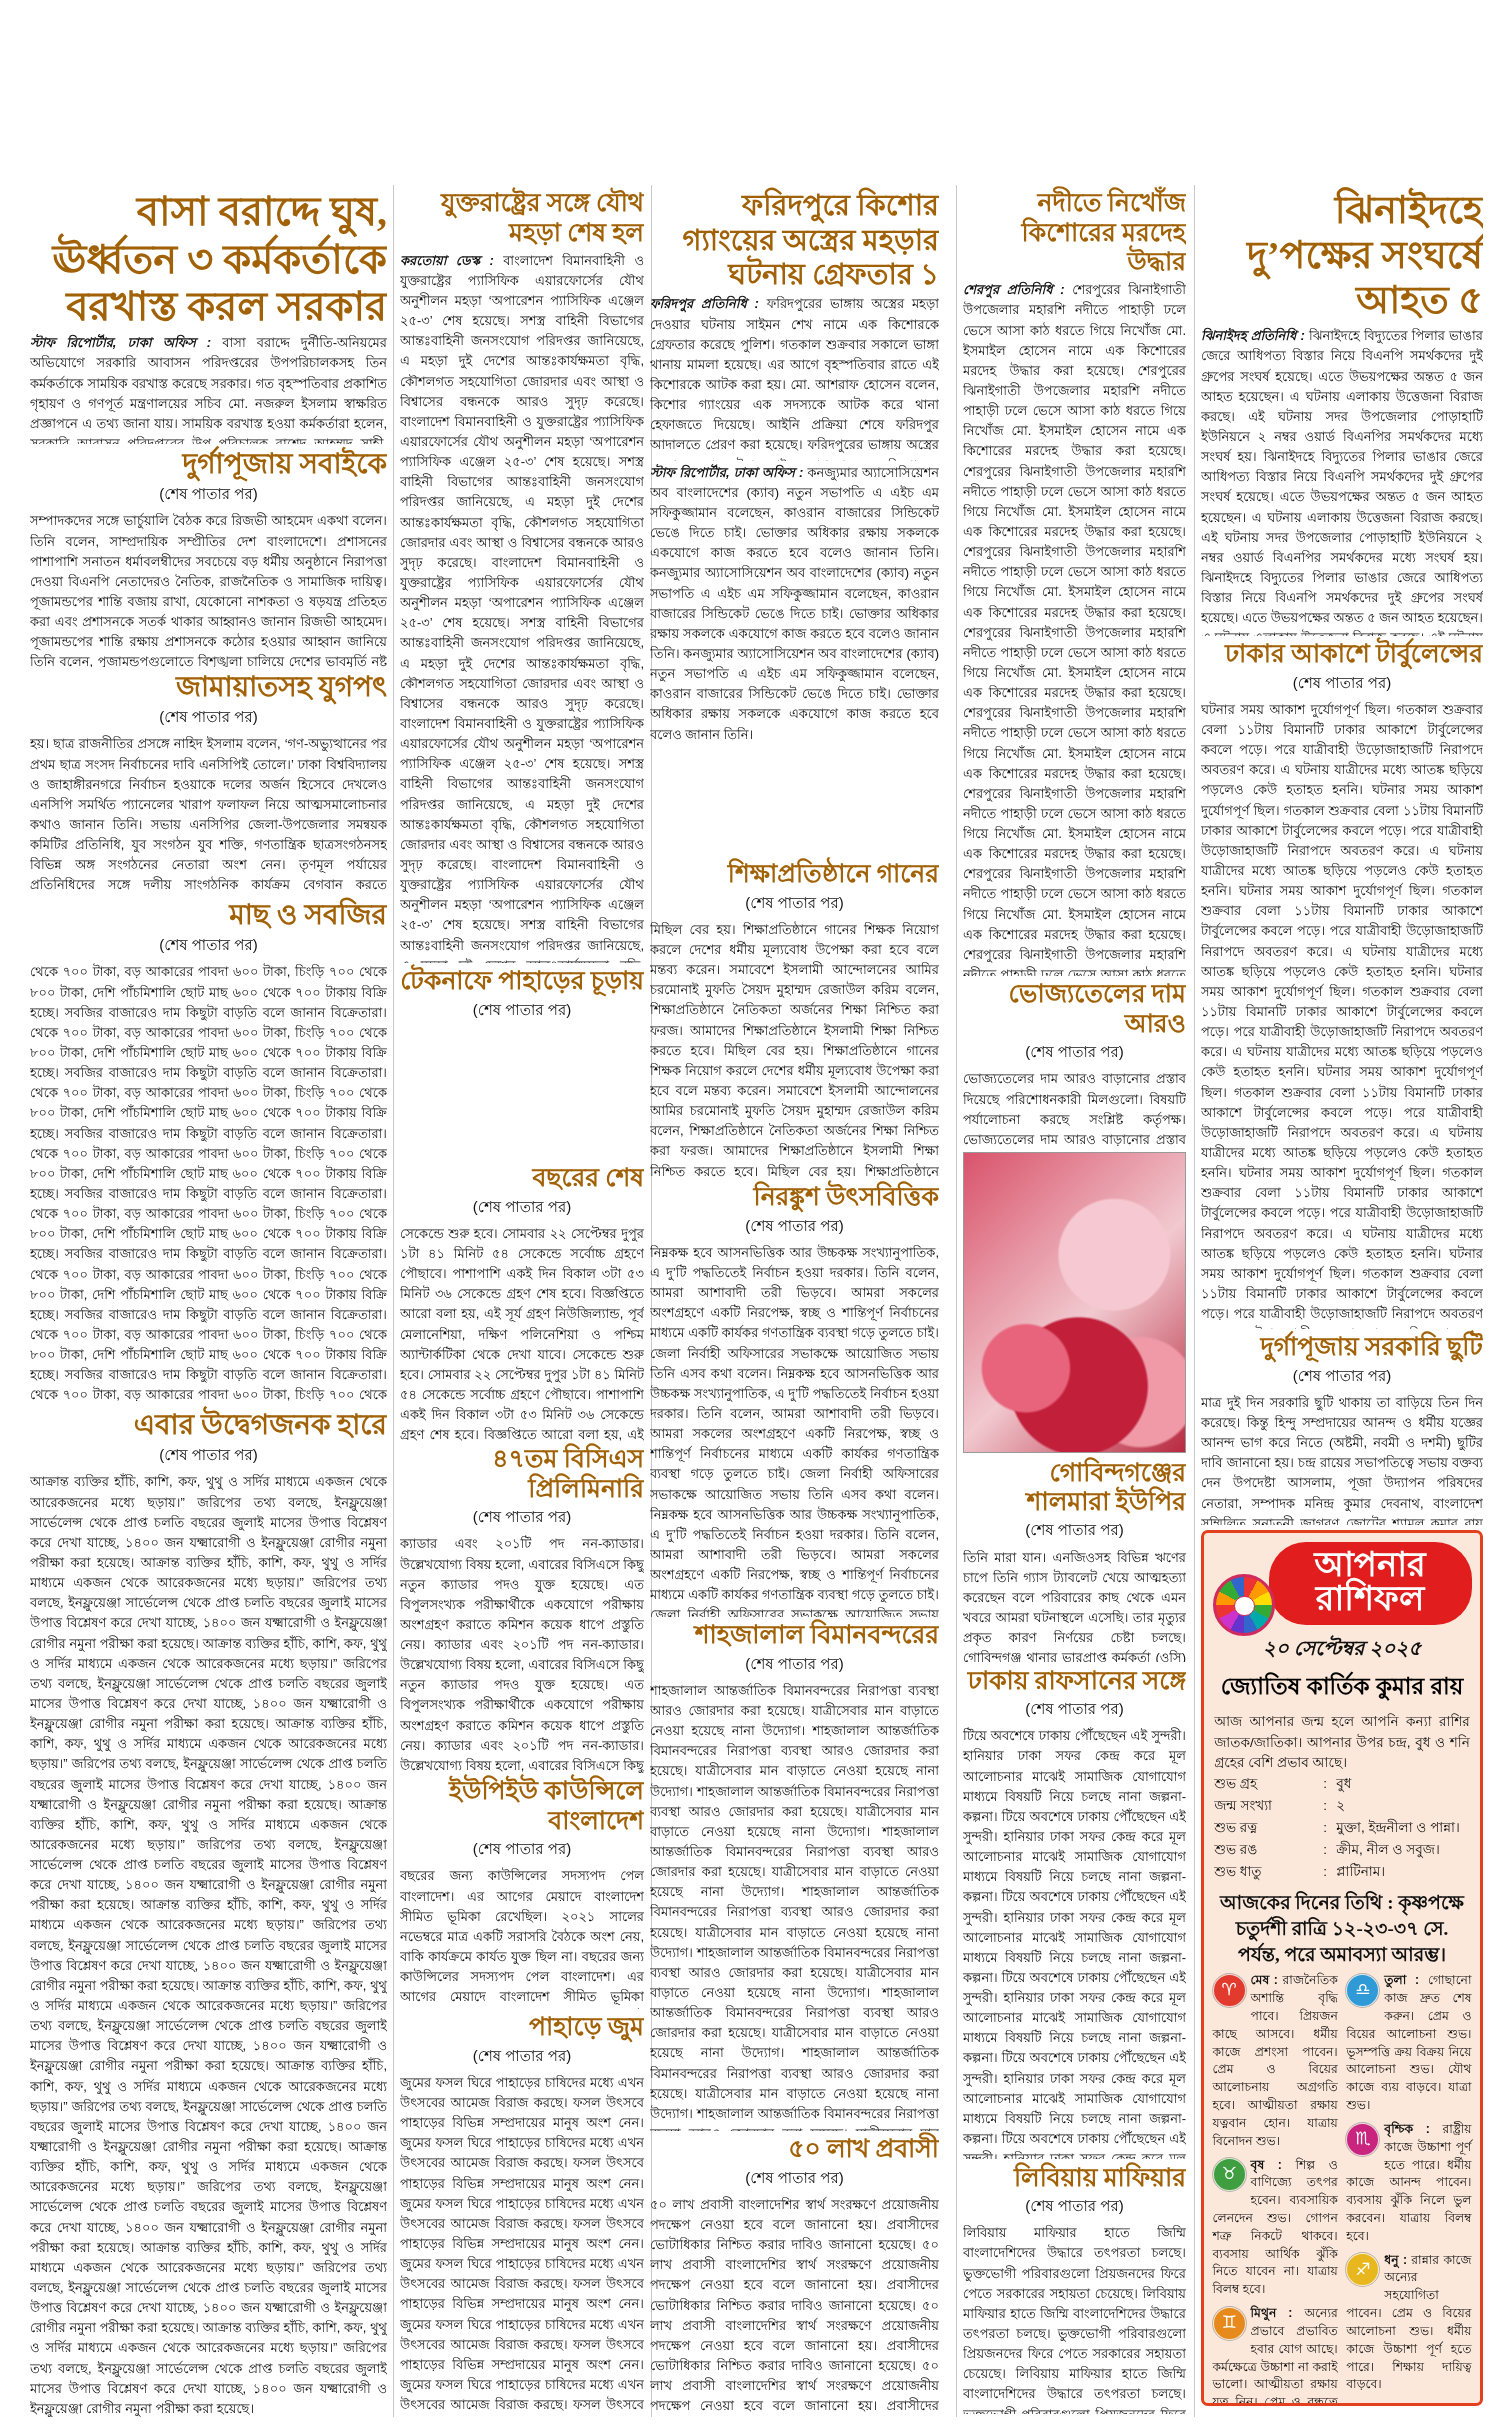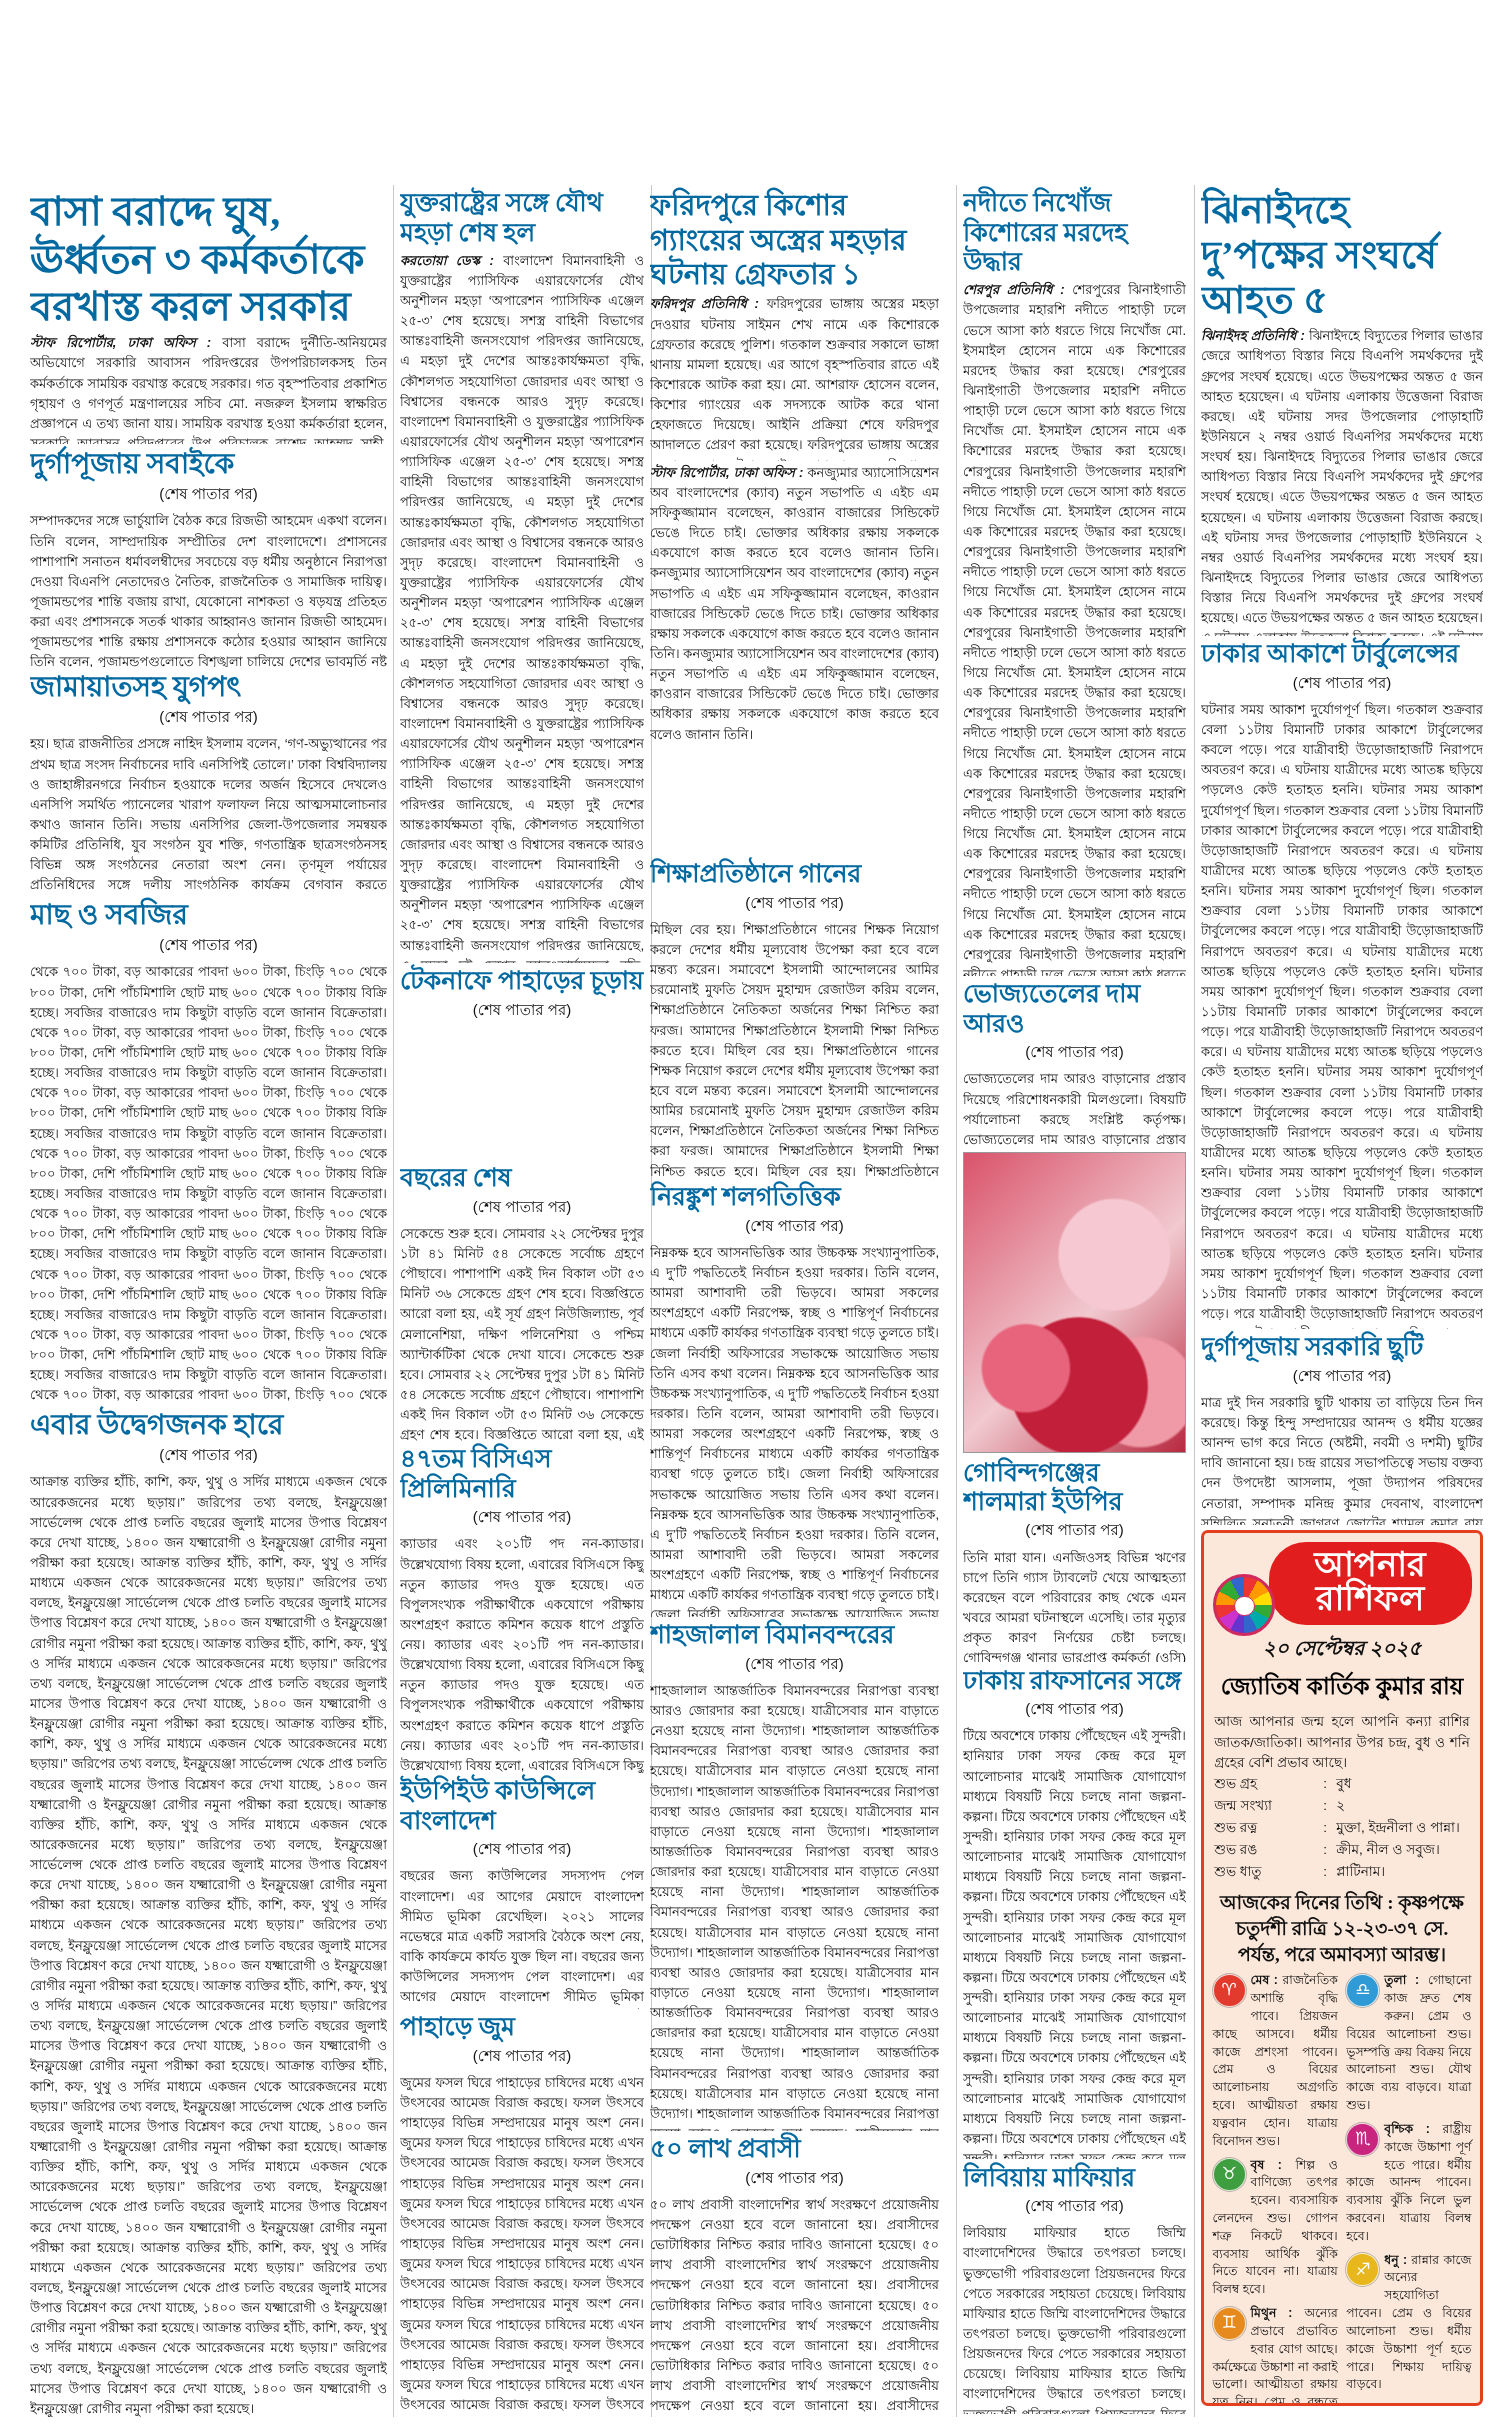--- a/index.html
+++ b/index.html
@@ -22,21 +22,21 @@
   
   .col{position:absolute;top:185px;display:flex;flex-direction:column;}
   #col1{left:30px;width:357px;}
   #col2{left:400px;width:244px;}
   #col3{left:650px;width:289px;}
   #col4{left:963px;width:223px;}
   #col5{left:1201px;width:282px;}
   .vrule{position:absolute;top:185px;height:2232px;width:0.9px;background:#c8c8c8;}
   
   .art{display:flex;flex-direction:column;overflow:hidden;}
-  .hl{font-weight:900;text-align:left;line-height:1.18;margin:3.4px 0 1.7px;color:#0369a1;
+  .hl{font-weight:900;text-align:right;line-height:1.18;margin:3.4px 0 1.7px;color:#a16207;
       font-family:"Liberation Serif","DejaVu Serif",serif;}
   .hl-xl{font-size:40px;}
   .hl-lg{font-size:33px;}
   .hl-md{font-size:28px;}
   .hl-sm{font-size:25px;}
   .cont{text-align:center;font-size:15px;margin:0 0 2.6px;}
   .cont:empty{display:none;}
   .body{font-size:13px;line-height:1.55;text-align:justify;flex:1;overflow:hidden;margin:1.7px 0 0;}
   .byline{font-weight:bold;font-style:italic;}
   .byline:empty{display:none;}
@@ -153,21 +153,21 @@
     </div>
     <div class="art" style="height:395px">
       <p class="body"><b class="byline">স্টাফ রিপোর্টার, ঢাকা অফিস :</b> <span class="txt">কনজ্যুমার অ্যাসোসিয়েশন অব বাংলাদেশের (ক্যাব) নতুন সভাপতি এ এইচ এম সফিকুজ্জামান বলেছেন, কাওরান বাজারের সিন্ডিকেট ভেঙে দিতে চাই। ভোক্তার অধিকার রক্ষায় সকলকে একযোগে কাজ করতে হবে বলেও জানান তিনি। কনজ্যুমার অ্যাসোসিয়েশন অব বাংলাদেশের (ক্যাব) নতুন সভাপতি এ এইচ এম সফিকুজ্জামান বলেছেন, কাওরান বাজারের সিন্ডিকেট ভেঙে দিতে চাই। ভোক্তার অধিকার রক্ষায় সকলকে একযোগে কাজ করতে হবে বলেও জানান তিনি। কনজ্যুমার অ্যাসোসিয়েশন অব বাংলাদেশের (ক্যাব) নতুন সভাপতি এ এইচ এম সফিকুজ্জামান বলেছেন, কাওরান বাজারের সিন্ডিকেট ভেঙে দিতে চাই। ভোক্তার অধিকার রক্ষায় সকলকে একযোগে কাজ করতে হবে বলেও জানান তিনি।</span></p>
     </div>
     <div class="art" style="height:323px">
       <h2 class="hl hl-sm">শিক্ষাপ্রতিষ্ঠানে গানের</h2>
       <div class="cont">(শেষ পাতার পর)</div>
       <p class="body"><span class="txt">মিছিল বের হয়। শিক্ষাপ্রতিষ্ঠানে গানের শিক্ষক নিয়োগ করলে দেশের ধর্মীয় মূল্যবোধ উপেক্ষা করা হবে বলে মন্তব্য করেন। সমাবেশে ইসলামী আন্দোলনের আমির চরমোনাই মুফতি সৈয়দ মুহাম্মদ রেজাউল করিম বলেন, শিক্ষাপ্রতিষ্ঠানে নৈতিকতা অর্জনের শিক্ষা নিশ্চিত করা ফরজ। আমাদের শিক্ষাপ্রতিষ্ঠানে ইসলামী শিক্ষা নিশ্চিত করতে হবে। মিছিল বের হয়। শিক্ষাপ্রতিষ্ঠানে গানের শিক্ষক নিয়োগ করলে দেশের ধর্মীয় মূল্যবোধ উপেক্ষা করা হবে বলে মন্তব্য করেন। সমাবেশে ইসলামী আন্দোলনের আমির চরমোনাই মুফতি সৈয়দ মুহাম্মদ রেজাউল করিম বলেন, শিক্ষাপ্রতিষ্ঠানে নৈতিকতা অর্জনের শিক্ষা নিশ্চিত করা ফরজ। আমাদের শিক্ষাপ্রতিষ্ঠানে ইসলামী শিক্ষা নিশ্চিত করতে হবে। মিছিল বের হয়। শিক্ষাপ্রতিষ্ঠানে গানের শিক্ষক নিয়োগ করলে দেশের ধর্মীয় মূল্যবোধ উপেক্ষা করা হবে বলে মন্তব্য করেন। সমাবেশে ইসলামী আন্দোলনের আমির চরমোনাই মুফতি সৈয়দ মুহাম্মদ রেজাউল করিম বলেন, শিক্ষাপ্রতিষ্ঠানে নৈতিকতা অর্জনের শিক্ষা নিশ্চিত করা ফরজ। আমাদের শিক্ষাপ্রতিষ্ঠানে ইসলামী শিক্ষা নিশ্চিত করতে হবে।</span></p>
     </div>
     <div class="art" style="height:438px">
-      <h2 class="hl hl-sm">নিরঙ্কুশ শলগতিত্তিক</h2>
+      <h2 class="hl hl-sm">নিরঙ্কুশ উৎসবিত্তিক</h2>
       <div class="cont">(শেষ পাতার পর)</div>
       <p class="body"><span class="txt">নিম্নকক্ষ হবে আসনভিত্তিক আর উচ্চকক্ষ সংখ্যানুপাতিক, এ দু’টি পদ্ধতিতেই নির্বাচন হওয়া দরকার। তিনি বলেন, আমরা আশাবাদী তরী ভিড়বে। আমরা সকলের অংশগ্রহণে একটি নিরপেক্ষ, স্বচ্ছ ও শান্তিপূর্ণ নির্বাচনের মাধ্যমে একটি কার্যকর গণতান্ত্রিক ব্যবস্থা গড়ে তুলতে চাই। জেলা নির্বাহী অফিসারের সভাকক্ষে আয়োজিত সভায় তিনি এসব কথা বলেন। নিম্নকক্ষ হবে আসনভিত্তিক আর উচ্চকক্ষ সংখ্যানুপাতিক, এ দু’টি পদ্ধতিতেই নির্বাচন হওয়া দরকার। তিনি বলেন, আমরা আশাবাদী তরী ভিড়বে। আমরা সকলের অংশগ্রহণে একটি নিরপেক্ষ, স্বচ্ছ ও শান্তিপূর্ণ নির্বাচনের মাধ্যমে একটি কার্যকর গণতান্ত্রিক ব্যবস্থা গড়ে তুলতে চাই। জেলা নির্বাহী অফিসারের সভাকক্ষে আয়োজিত সভায় তিনি এসব কথা বলেন। নিম্নকক্ষ হবে আসনভিত্তিক আর উচ্চকক্ষ সংখ্যানুপাতিক, এ দু’টি পদ্ধতিতেই নির্বাচন হওয়া দরকার। তিনি বলেন, আমরা আশাবাদী তরী ভিড়বে। আমরা সকলের অংশগ্রহণে একটি নিরপেক্ষ, স্বচ্ছ ও শান্তিপূর্ণ নির্বাচনের মাধ্যমে একটি কার্যকর গণতান্ত্রিক ব্যবস্থা গড়ে তুলতে চাই। জেলা নির্বাহী অফিসারের সভাকক্ষে আয়োজিত সভায় তিনি এসব কথা বলেন।</span></p>
     </div>
     <div class="art" style="height:514px">
       <h2 class="hl hl-sm">শাহজালাল বিমানবন্দরের</h2>
       <div class="cont">(শেষ পাতার পর)</div>
       <p class="body"><span class="txt">শাহজালাল আন্তর্জাতিক বিমানবন্দরের নিরাপত্তা ব্যবস্থা আরও জোরদার করা হয়েছে। যাত্রীসেবার মান বাড়াতে নেওয়া হয়েছে নানা উদ্যোগ। শাহজালাল আন্তর্জাতিক বিমানবন্দরের নিরাপত্তা ব্যবস্থা আরও জোরদার করা হয়েছে। যাত্রীসেবার মান বাড়াতে নেওয়া হয়েছে নানা উদ্যোগ। শাহজালাল আন্তর্জাতিক বিমানবন্দরের নিরাপত্তা ব্যবস্থা আরও জোরদার করা হয়েছে। যাত্রীসেবার মান বাড়াতে নেওয়া হয়েছে নানা উদ্যোগ। শাহজালাল আন্তর্জাতিক বিমানবন্দরের নিরাপত্তা ব্যবস্থা আরও জোরদার করা হয়েছে। যাত্রীসেবার মান বাড়াতে নেওয়া হয়েছে নানা উদ্যোগ। শাহজালাল আন্তর্জাতিক বিমানবন্দরের নিরাপত্তা ব্যবস্থা আরও জোরদার করা হয়েছে। যাত্রীসেবার মান বাড়াতে নেওয়া হয়েছে নানা উদ্যোগ। শাহজালাল আন্তর্জাতিক বিমানবন্দরের নিরাপত্তা ব্যবস্থা আরও জোরদার করা হয়েছে। যাত্রীসেবার মান বাড়াতে নেওয়া হয়েছে নানা উদ্যোগ। শাহজালাল আন্তর্জাতিক বিমানবন্দরের নিরাপত্তা ব্যবস্থা আরও জোরদার করা হয়েছে। যাত্রীসেবার মান বাড়াতে নেওয়া হয়েছে নানা উদ্যোগ। শাহজালাল আন্তর্জাতিক বিমানবন্দরের নিরাপত্তা ব্যবস্থা আরও জোরদার করা হয়েছে। যাত্রীসেবার মান বাড়াতে নেওয়া হয়েছে নানা উদ্যোগ। শাহজালাল আন্তর্জাতিক বিমানবন্দরের নিরাপত্তা ব্যবস্থা আরও জোরদার করা হয়েছে। যাত্রীসেবার মান বাড়াতে নেওয়া হয়েছে নানা উদ্যোগ।</span></p>
     </div>
     <div class="art" style="height:285px">
       <h2 class="hl hl-sm">৫০ লাখ প্রবাসী</h2>

